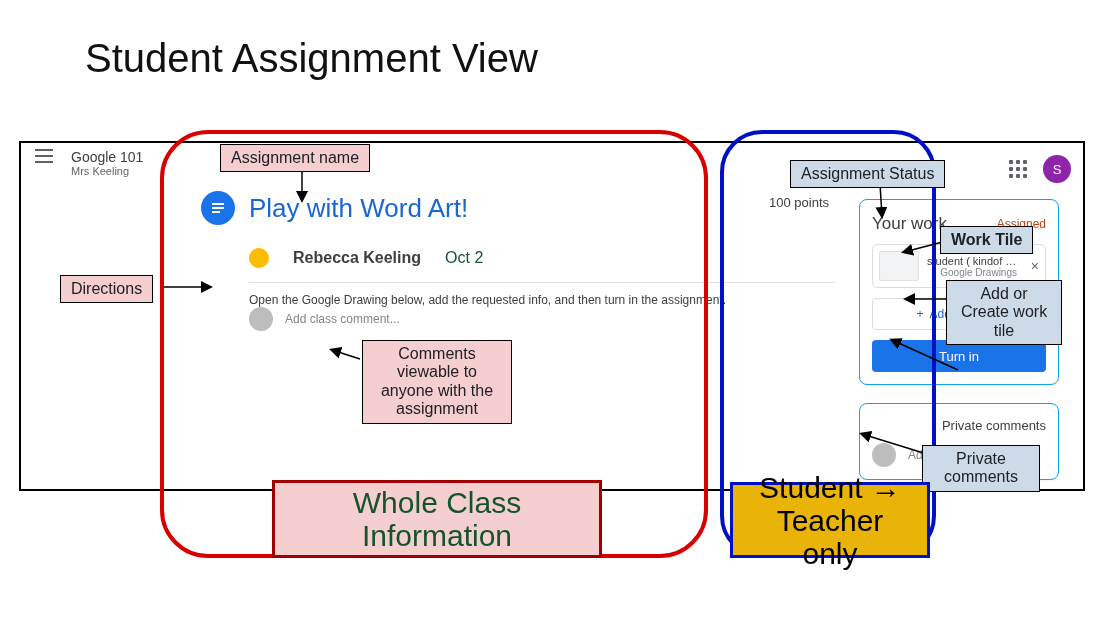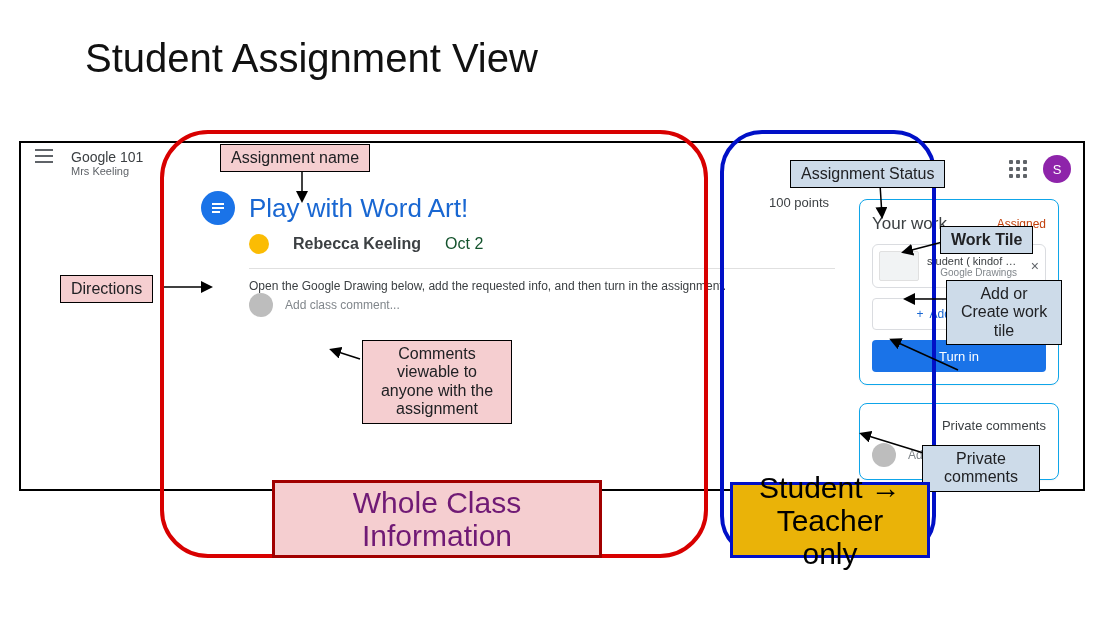--- a/index.html
+++ b/index.html
@@ -75,21 +75,21 @@
   .assign-head { display: flex; align-items: flex-start; position: relative; }
   .assign-icon {
     width: 34px; height: 34px; border-radius: 50%;
     background: #1a73e8; color: #fff;
     display: flex; align-items: center; justify-content: center;
     margin-right: 14px; flex-shrink: 0;
     font-size: 16px;
   }
   .assign-title {
     font-size: 26px; color: #1967d2; font-weight: 400;
-    margin: 2px 0 4px 0;
+    margin: 2px 0 18px 0;
   }
   .points {
     position: absolute; right: 6px; top: 4px;
     font-size: 13px; color: #3c4043; font-weight: 500;
   }
   .posted-by {
     margin-left: 48px; margin-top: 6px;
     display: flex; align-items: center; gap: 24px;
     font-size: 16px; color: #3c4043;
   }
@@ -179,21 +179,21 @@
   .bigbox {
     position: absolute;
     border: 3px solid;
     font-size: 30px;
     text-align: center;
     display: flex; align-items: center; justify-content: center;
     line-height: 1.1;
     padding: 4px 12px;
     font-family: "Segoe UI", Arial, sans-serif;
   }
-  .bigbox.pink { background: #f5ced0; border-color: #a10000; color: #701a75; }
+  .bigbox.pink { background: #f5ced0; border-color: #a10000; color: #14532d; }
   .bigbox.blue { background: #eab308; border-color: #0010c7; color: #000; }
   
   .overlay svg { position: absolute; left: 0; top: 0; }
 </style>
 </head>
 <body>
 
 <div class="slide">
   <div class="slide-title">Student Assignment View</div>
 

